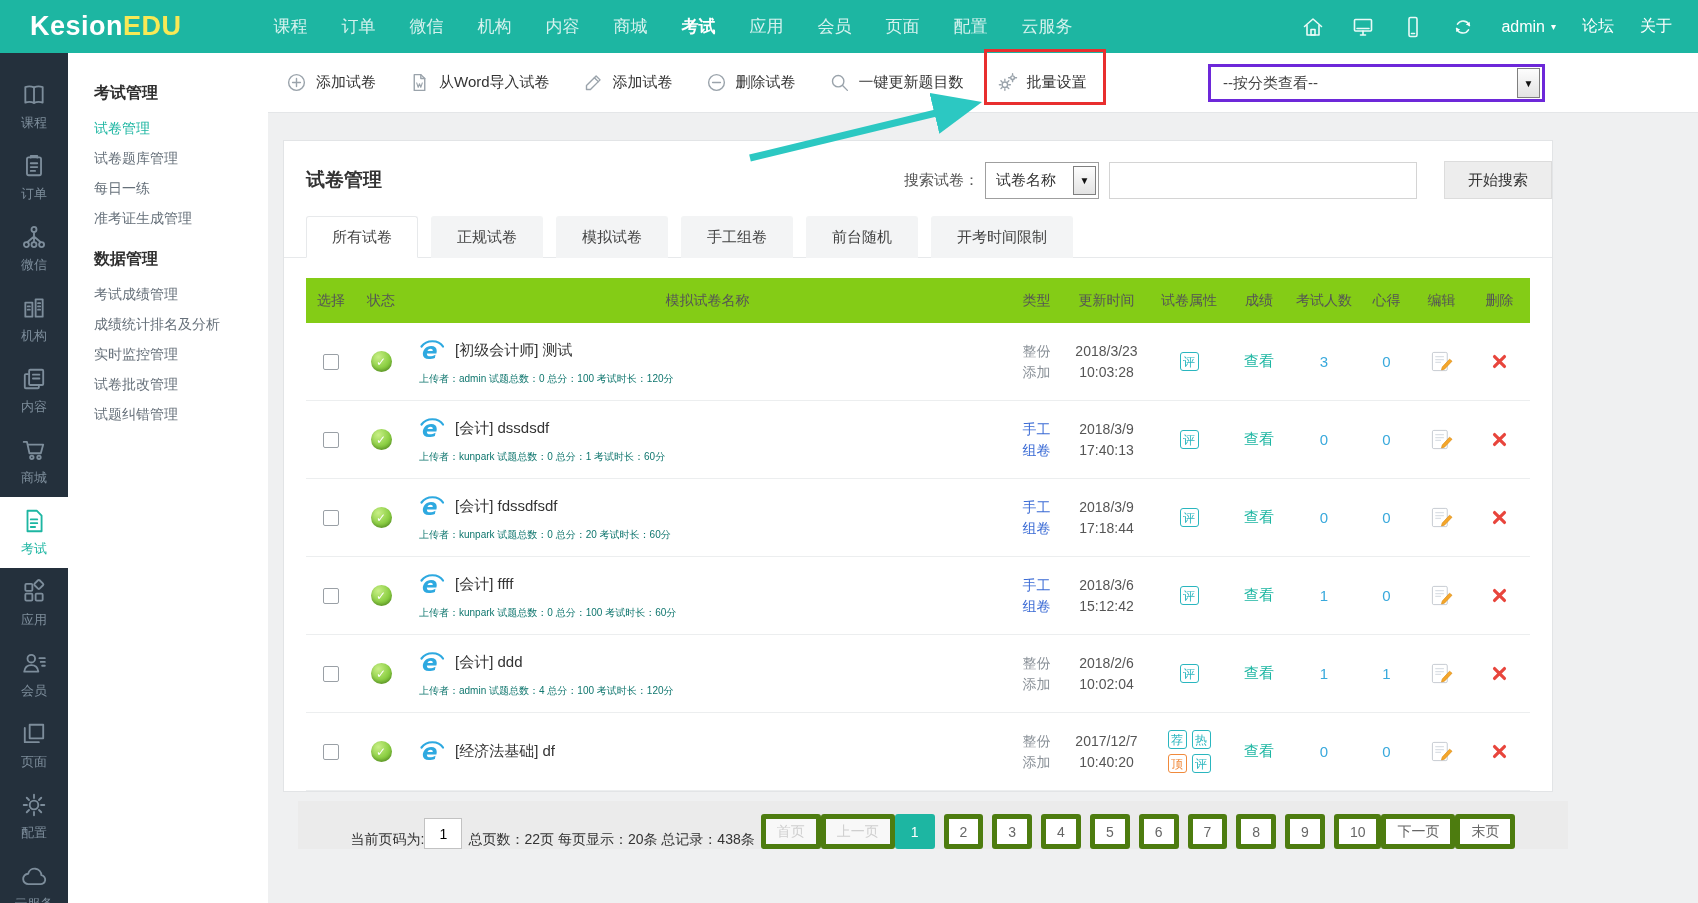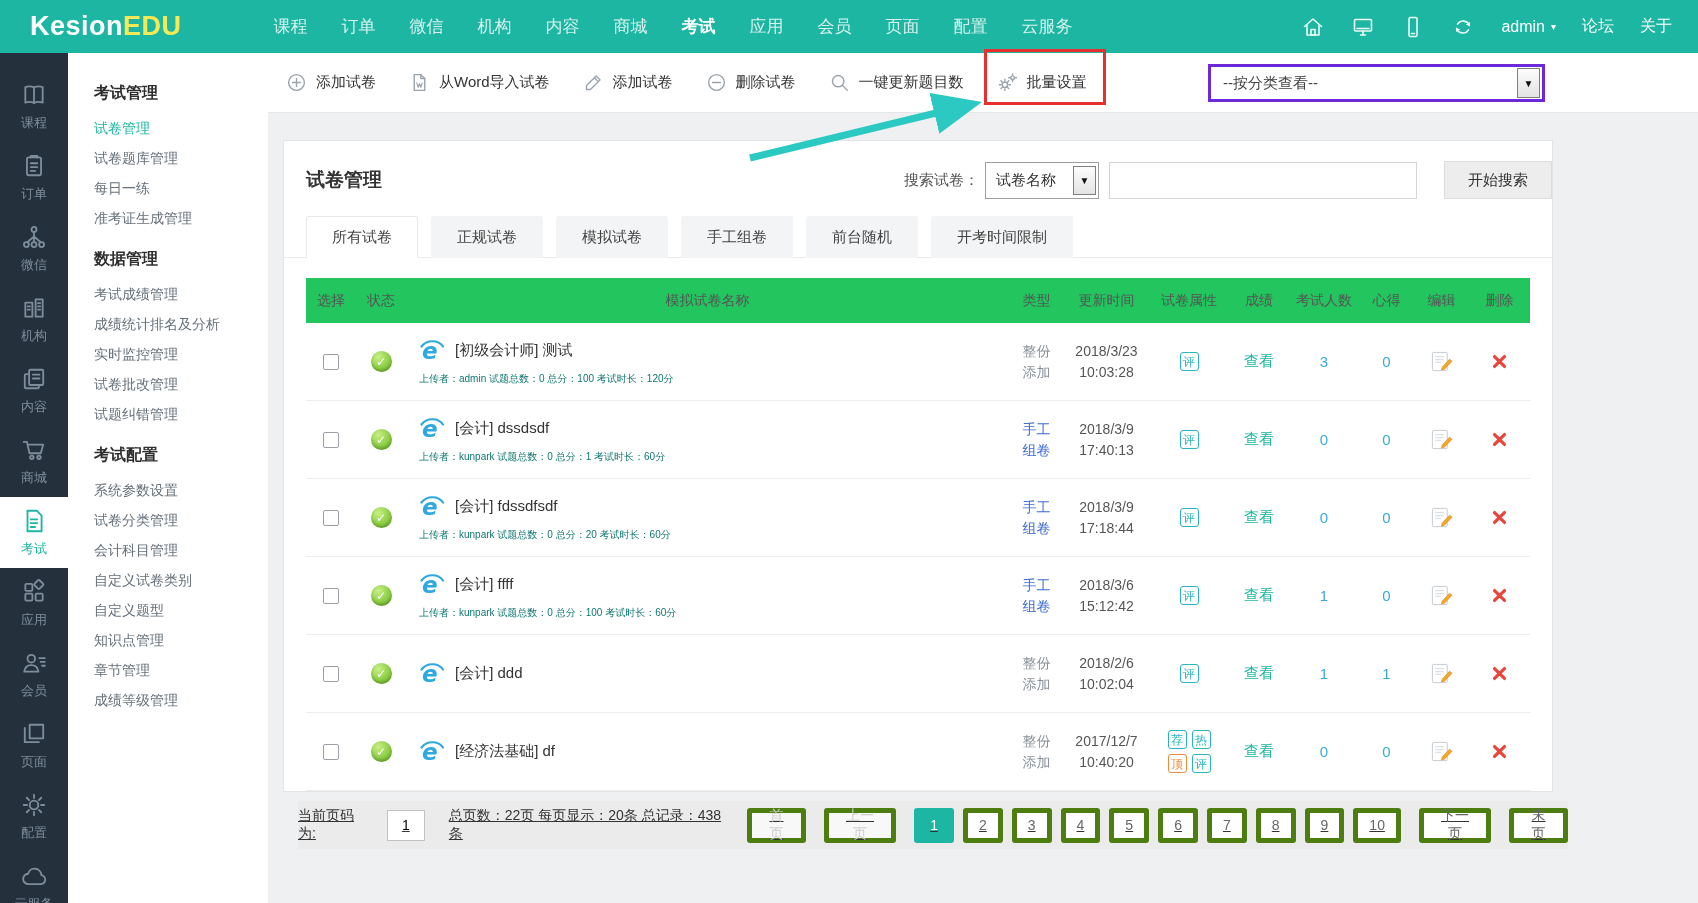--- a/index.html
+++ b/index.html
@@ -51,21 +51,21 @@
   .field-select { width:114px; height:37px; border:1px solid #9f9f9f; display:flex; align-items:center; padding-left:10px; font-size:15px; color:#333; cursor:pointer; }
   .field-select .win-arrow { height:29px; }
   .search-input { width:308px; height:37px; border:1px solid #d4d4d4; margin-left:10px; padding:0 8px; font-size:15px; }
   .search-btn { margin-left:27px; height:38px; padding:0 23px; background:#ededed; border:1px solid #dcdcdc; font-size:15px; color:#333; display:flex; align-items:center; cursor:pointer; }
   
   .tabs { display:flex; padding-left:22px; border-bottom:1px solid #e7e9eb; }
   .tab { height:42px; display:flex; align-items:center; padding:0 25px; background:#f3f4f5; margin-right:13px; font-size:15px; color:#444; border:1px solid #f3f4f5; border-bottom:none; border-radius:3px 3px 0 0; cursor:pointer; position:relative; top:1px; white-space:nowrap; }
   .tab.active { background:#fff; border:1px solid #e7e9eb; border-bottom:1px solid #fff; }
   
   .table { margin:20px 22px 0; }
-  .thead { display:flex; background:#22c55e; height:45px; align-items:center; font-size:14px; color:#555; }
+  .thead { display:flex; background:#84cc16; height:45px; align-items:center; font-size:14px; color:#555; }
   .col { display:flex; align-items:center; justify-content:center; text-align:center; }
   .col-select{ width:50px; } .col-status{ width:50px; } .col-type{ width:55px; }
   .col-time{ width:85px; } .col-attr{ width:80px; } .col-score{ width:60px; }
   .col-count{ width:70px; } .col-note{ width:55px; } .col-edit{ width:55px; } .col-del{ width:61px; }
   .col-name { flex:1; }
   .trow { display:flex; align-items:center; height:78px; border-bottom:1px solid #eceeef; font-size:14px; }
   .trow .col-name { display:flex; flex-direction:column; justify-content:center; align-items:flex-start; padding-left:13px; }
   .name-top { display:flex; align-items:center; gap:10px; }
   .row-title { font-size:15px; color:#333; cursor:pointer; }
   .name-sub { margin-top:8px; font-size:10px; color:#0f766e; }
@@ -78,21 +78,21 @@
   .type-lines { color:#8b9299; }
   .type-lines.link { color:#3b6bd5; cursor:pointer; }
   .time-lines { color:#555; }
   .badges { display:flex; flex-wrap:wrap; gap:5px; justify-content:center; width:54px; }
   .badge { width:19px; height:19px; line-height:18px; text-align:center; font-size:12px; border:1px solid #2ab6bf; color:#2ab6bf; border-radius:3px; background:#fff; cursor:pointer; }
   .badge.orange { border-color:#f08a3c; color:#f08a3c; }
   .score-link { color:#1db6a2; font-size:15px; cursor:pointer; }
   .count { color:#39a9dc; font-size:15px; }
   .edit-icon, .delete-icon { display:flex; cursor:pointer; }
   
-  .page-footer { width:1270px; margin:9px 0 0 15px; background:#ebebeb; height:48px; display:flex; align-items:center; justify-content:center; gap:18px; font-size:14px; color:#333;text-decoration:underline; }
+  .page-footer { width:1270px; margin:9px 0 0 15px; background:#ebebeb; height:48px; display:flex; align-items:flex-end; justify-content:center; gap:0; font-size:14px; color:#333; }
   .pg-input { width:38px; height:31px; border:1px solid #c2c2c2; text-align:center; font-size:14px; background:#fff; }
   .pg-summary { margin:0 6px; }
   .pg-pages { display:flex; gap:9px; }
   .pg-btn { min-width:36px; height:35px; padding:0 11px; background:#fff; border:5px solid #4d7c0f; display:flex; align-items:center; justify-content:center; color:#666; border-radius:3px; cursor:pointer; font-size:14px; font-family:inherit; }
   .pg-btn.disabled { color:#cfcfcf; background:#f8f8f8; }
   .pg-btn.active { background:#1db6a2; border-color:#1db6a2; color:#fff; }
   
   .annot-box { position:absolute; left:984px; top:49px; width:122px; height:56px; border:3px solid #e82f2f; z-index:25; pointer-events:none; }
   .annot-arrow { position:absolute; left:735px; top:88px; z-index:30; pointer-events:none; }
 </style>
@@ -318,40 +318,20 @@
   <div class="submenu-item">成绩统计排名及分析</div>
 
   <div class="submenu-item">实时监控管理</div>
 
   <div class="submenu-item">试卷批改管理</div>
 
   <div class="submenu-item">试题纠错管理</div>
 </div>
   </div>
 
-  <div class="submenu-section">
-    <div class="submenu-title">考试配置</div>
-    <div class="submenu-items">
-  <div class="submenu-item">系统参数设置</div>
-
-  <div class="submenu-item">试卷分类管理</div>
-
-  <div class="submenu-item">会计科目管理</div>
-
-  <div class="submenu-item">自定义试卷类别</div>
-
-  <div class="submenu-item">自定义题型</div>
-
-  <div class="submenu-item">知识点管理</div>
-
-  <div class="submenu-item">章节管理</div>
-
-  <div class="submenu-item">成绩等级管理</div>
-</div>
-  </div>
 </aside>
   <main class="content">
     <div class="toolbar" id="toolbar-host">
       <div class="category-select">
         <span>--按分类查看--</span>
         <span class="win-arrow">▼</span>
       </div>
 
   <div class="tool-btn">
     <span class="tool-icon">
@@ -720,20 +700,21 @@
     <div class="col col-name">
       <div class="name-top">
         <span class="ie-icon">
                       <svg viewBox="0 0 26 26" width="26" height="26">
                         <text x="3" y="21" font-size="23" font-weight="bold" font-style="italic" fill="#2ea9e0" font-family="DejaVu Sans, sans-serif">e</text>
                         <path d="M2.5 8.5C7.5 1.5 19.5 1.5 24 8.5" stroke="#2ea9e0" stroke-width="2.2" fill="none" stroke-linecap="round"></path>
                       </svg>
                     </span>
         <span class="row-title">[会计] ddd</span>
       </div>
+      <div class="name-sub">上传者：admin 试题总数：4 总分：100 考试时长：120分</div>
     </div>
     <div class="col col-type">
       <div class="type-lines">
         <span>整份</span>
         <span>添加</span>
       </div>
     </div>
     <div class="col col-time">
       <div class="time-lines">
         <span>2018/2/6</span>

